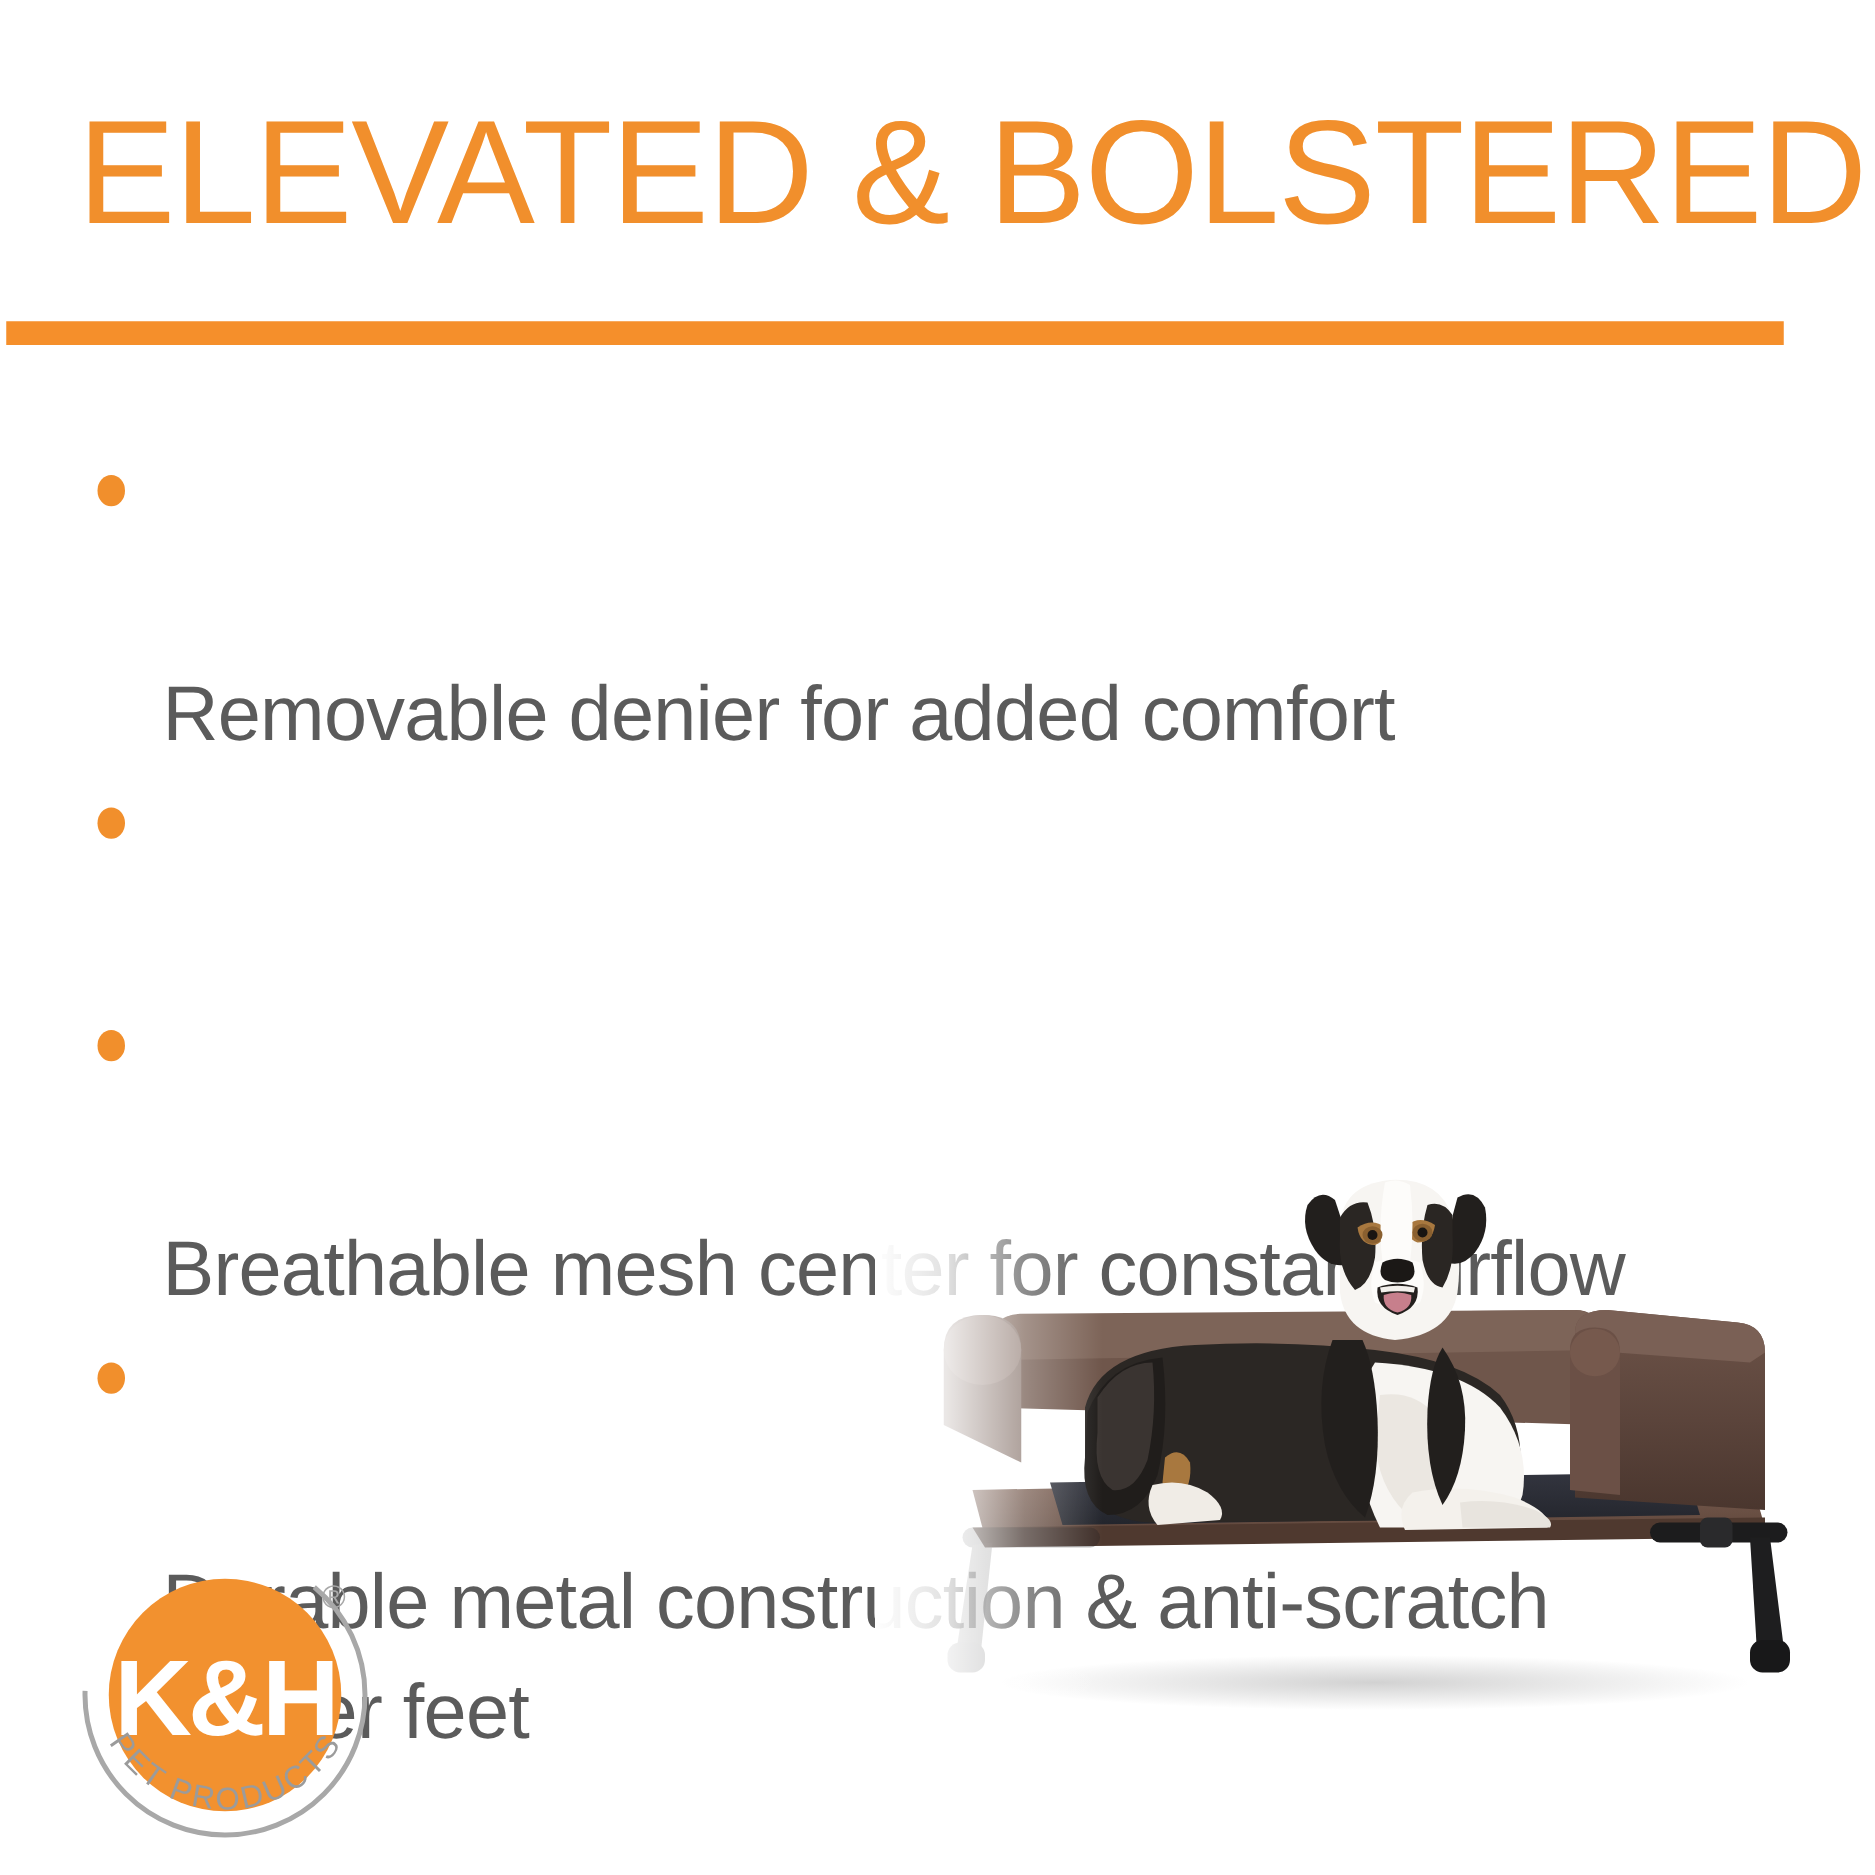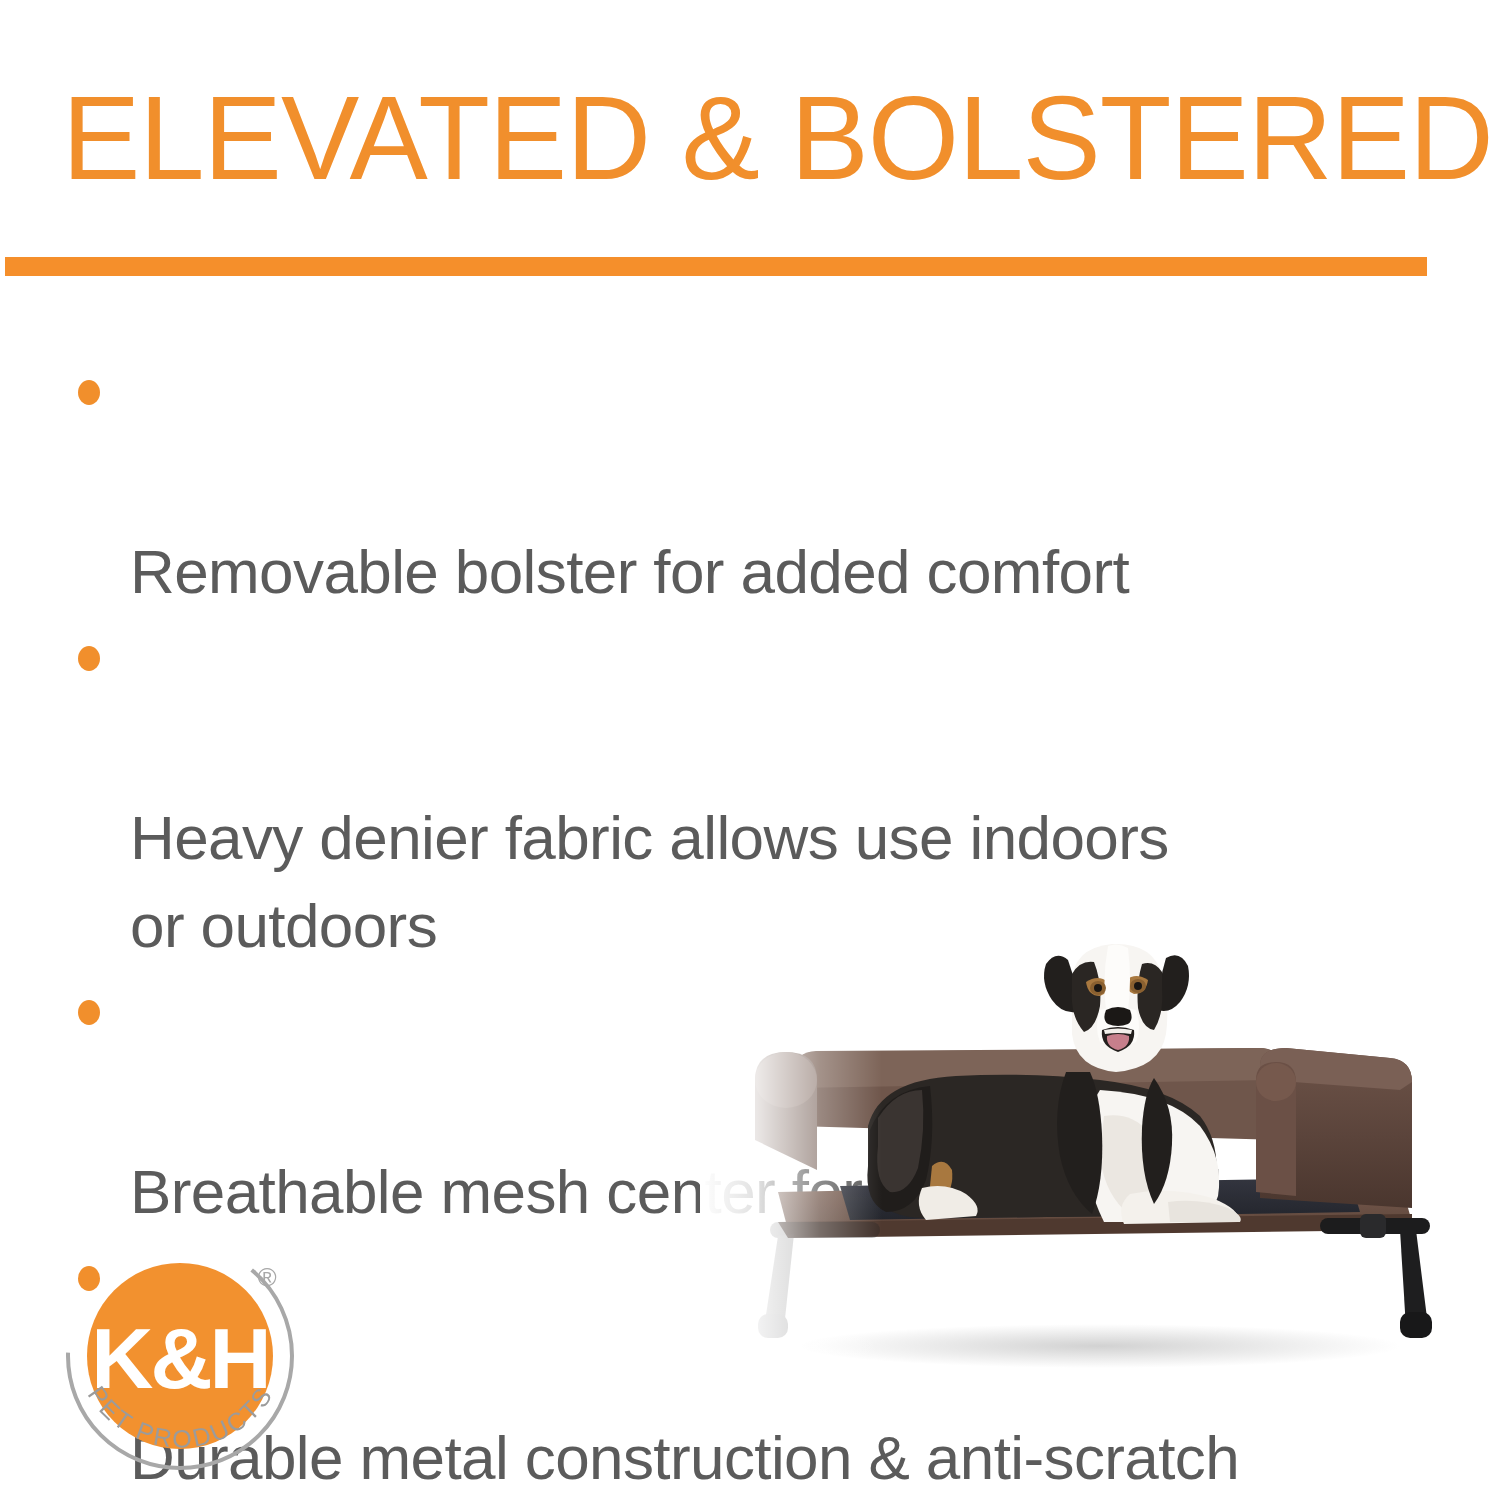--- a/index.html
+++ b/index.html
@@ -101,26 +101,24 @@
 </head>
 <body>
 
 <div class="headline">ELEVATED &amp; BOLSTERED</div>
 
 <div class="divider-bar"></div>
 
 <ul class="feature-list">
   <li class="feature-item">
     <span class="bullet-dot"></span>
-    <span>Removable bolster for added comfort</span>
-  </li>
-  <li class="feature-item">
-    <span class="bullet-dot"></span>
-    <span>Heavy denier fabric allows use indoors
-or outdoors</span>
+    <span>Removable denier for added comfort</span>
+  </li>
+  <li class="feature-item">
+    <span class="bullet-dot"></span>
   </li>
   <li class="feature-item">
     <span class="bullet-dot"></span>
     <span>Breathable mesh center for constant airflow</span>
   </li>
   <li class="feature-item">
     <span class="bullet-dot"></span>
     <span>Durable metal construction &amp; anti-scratch
 rubber feet</span>
   </li>

